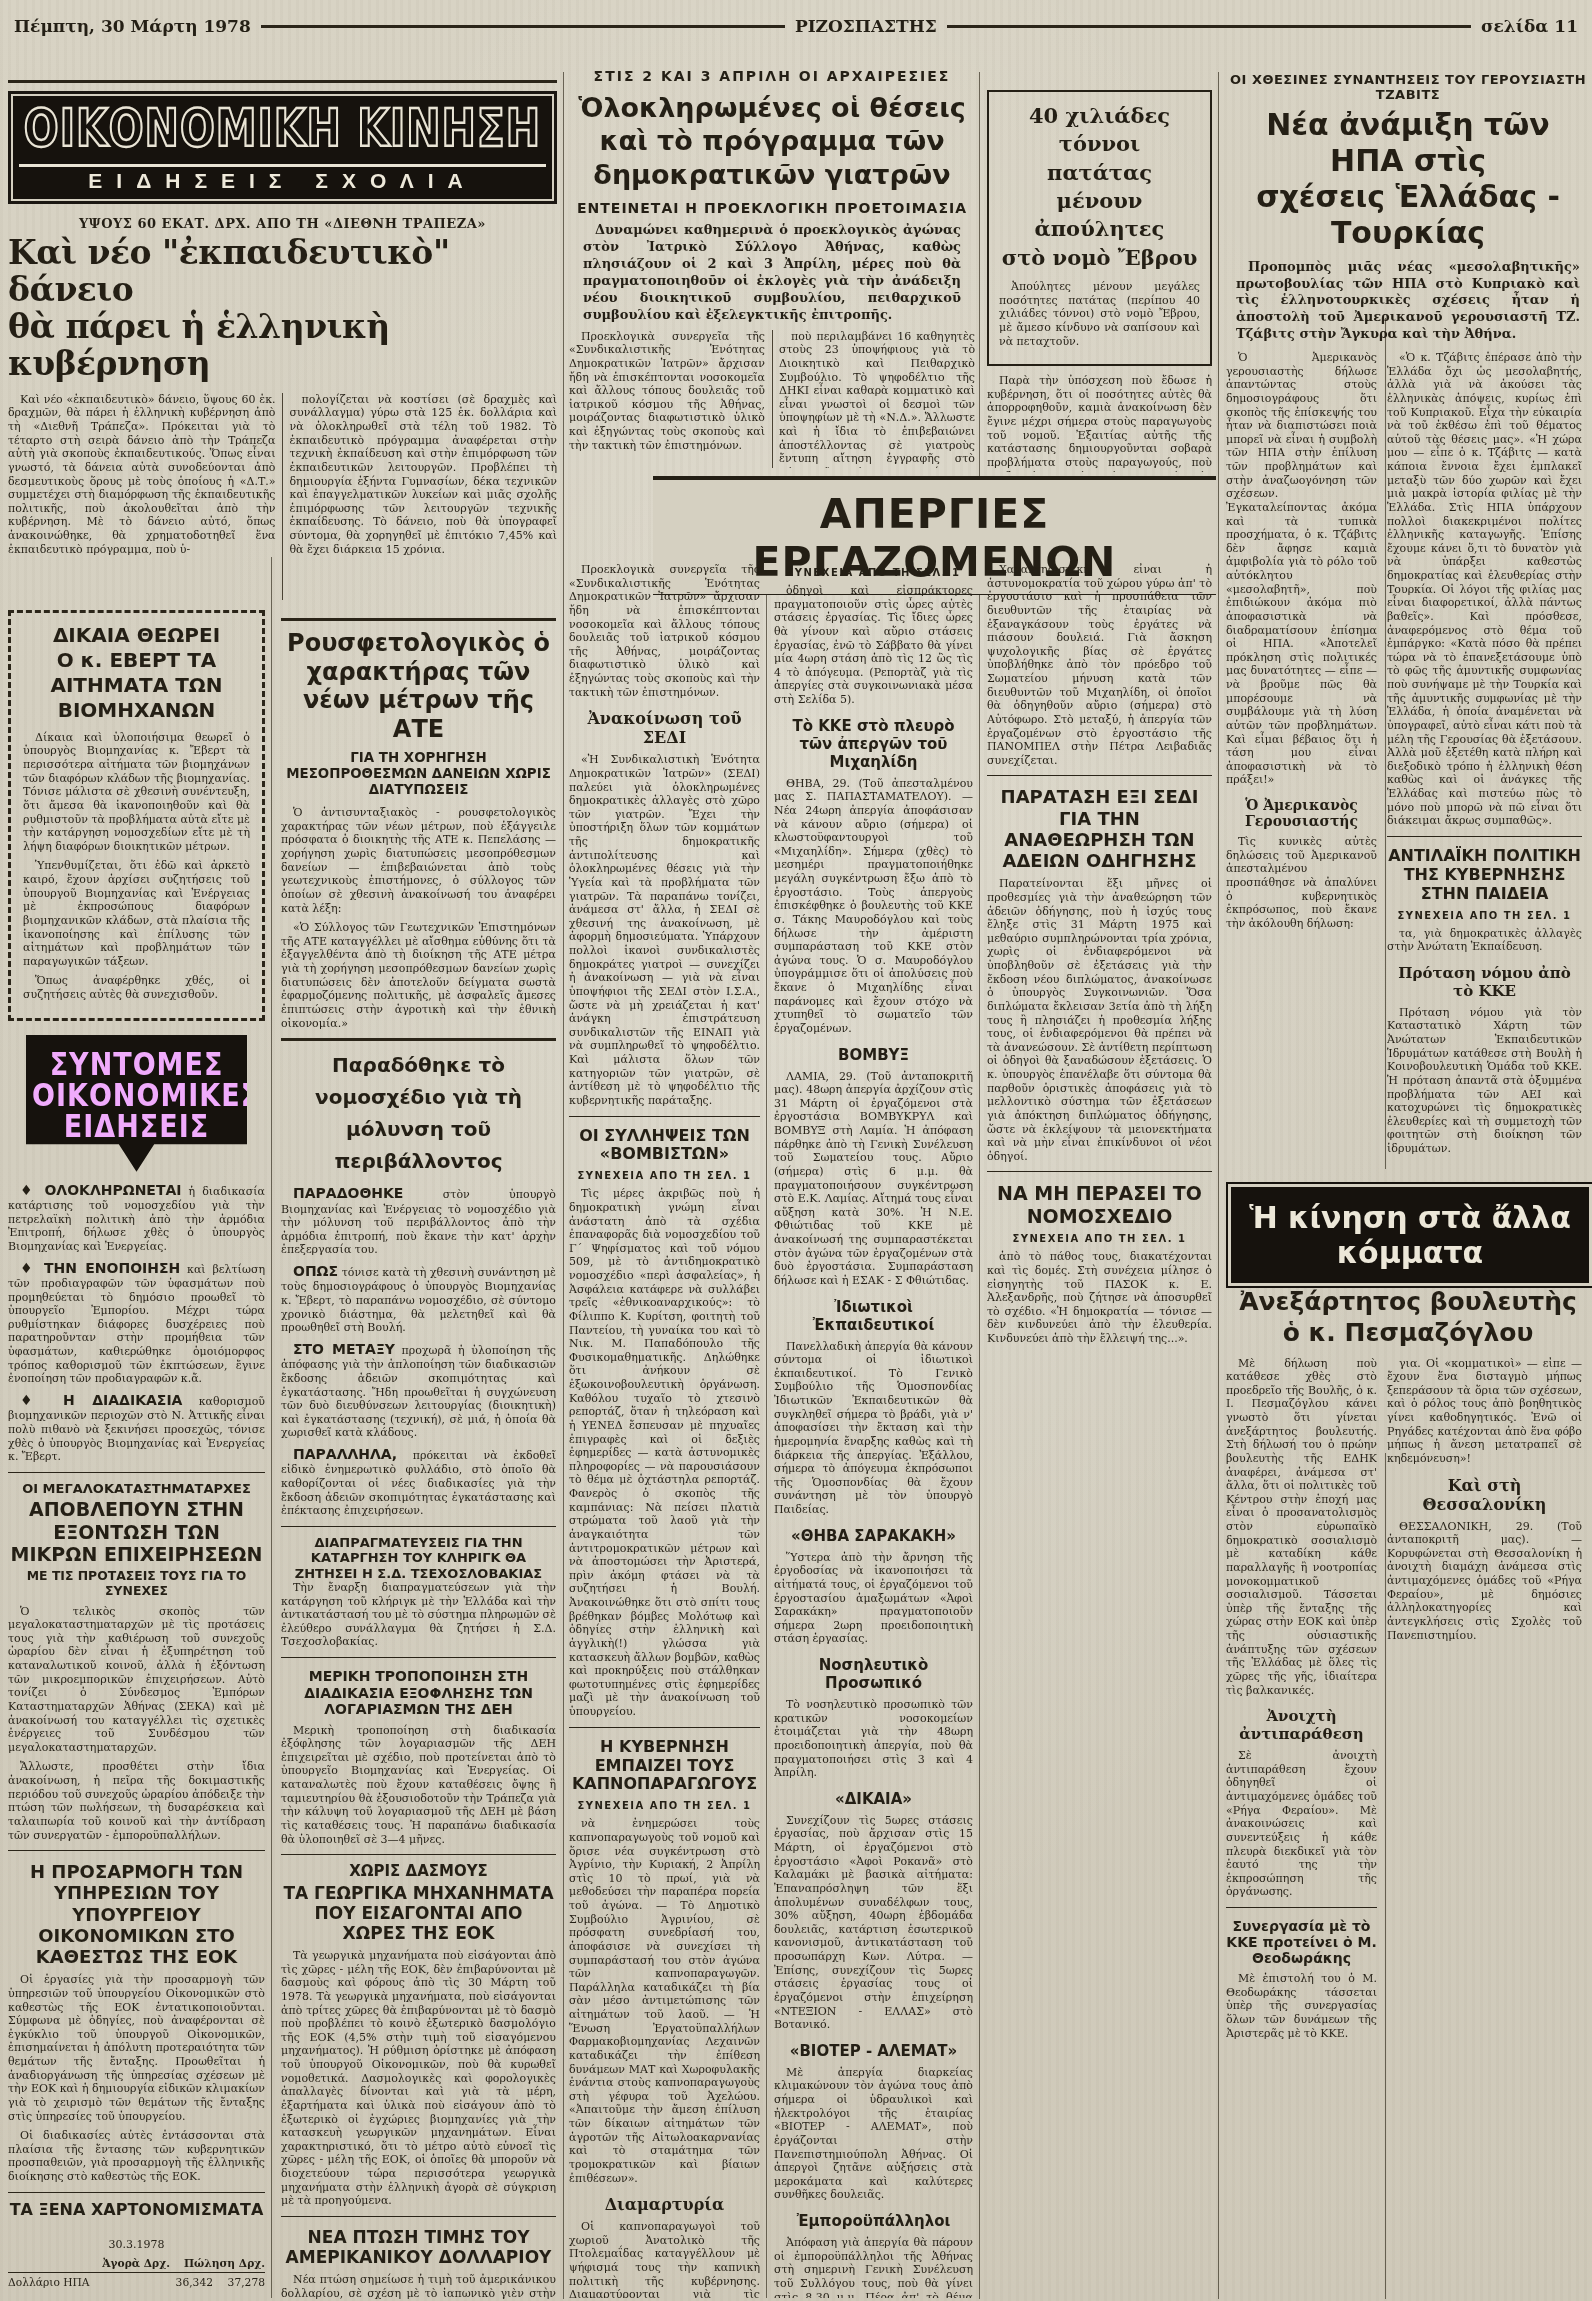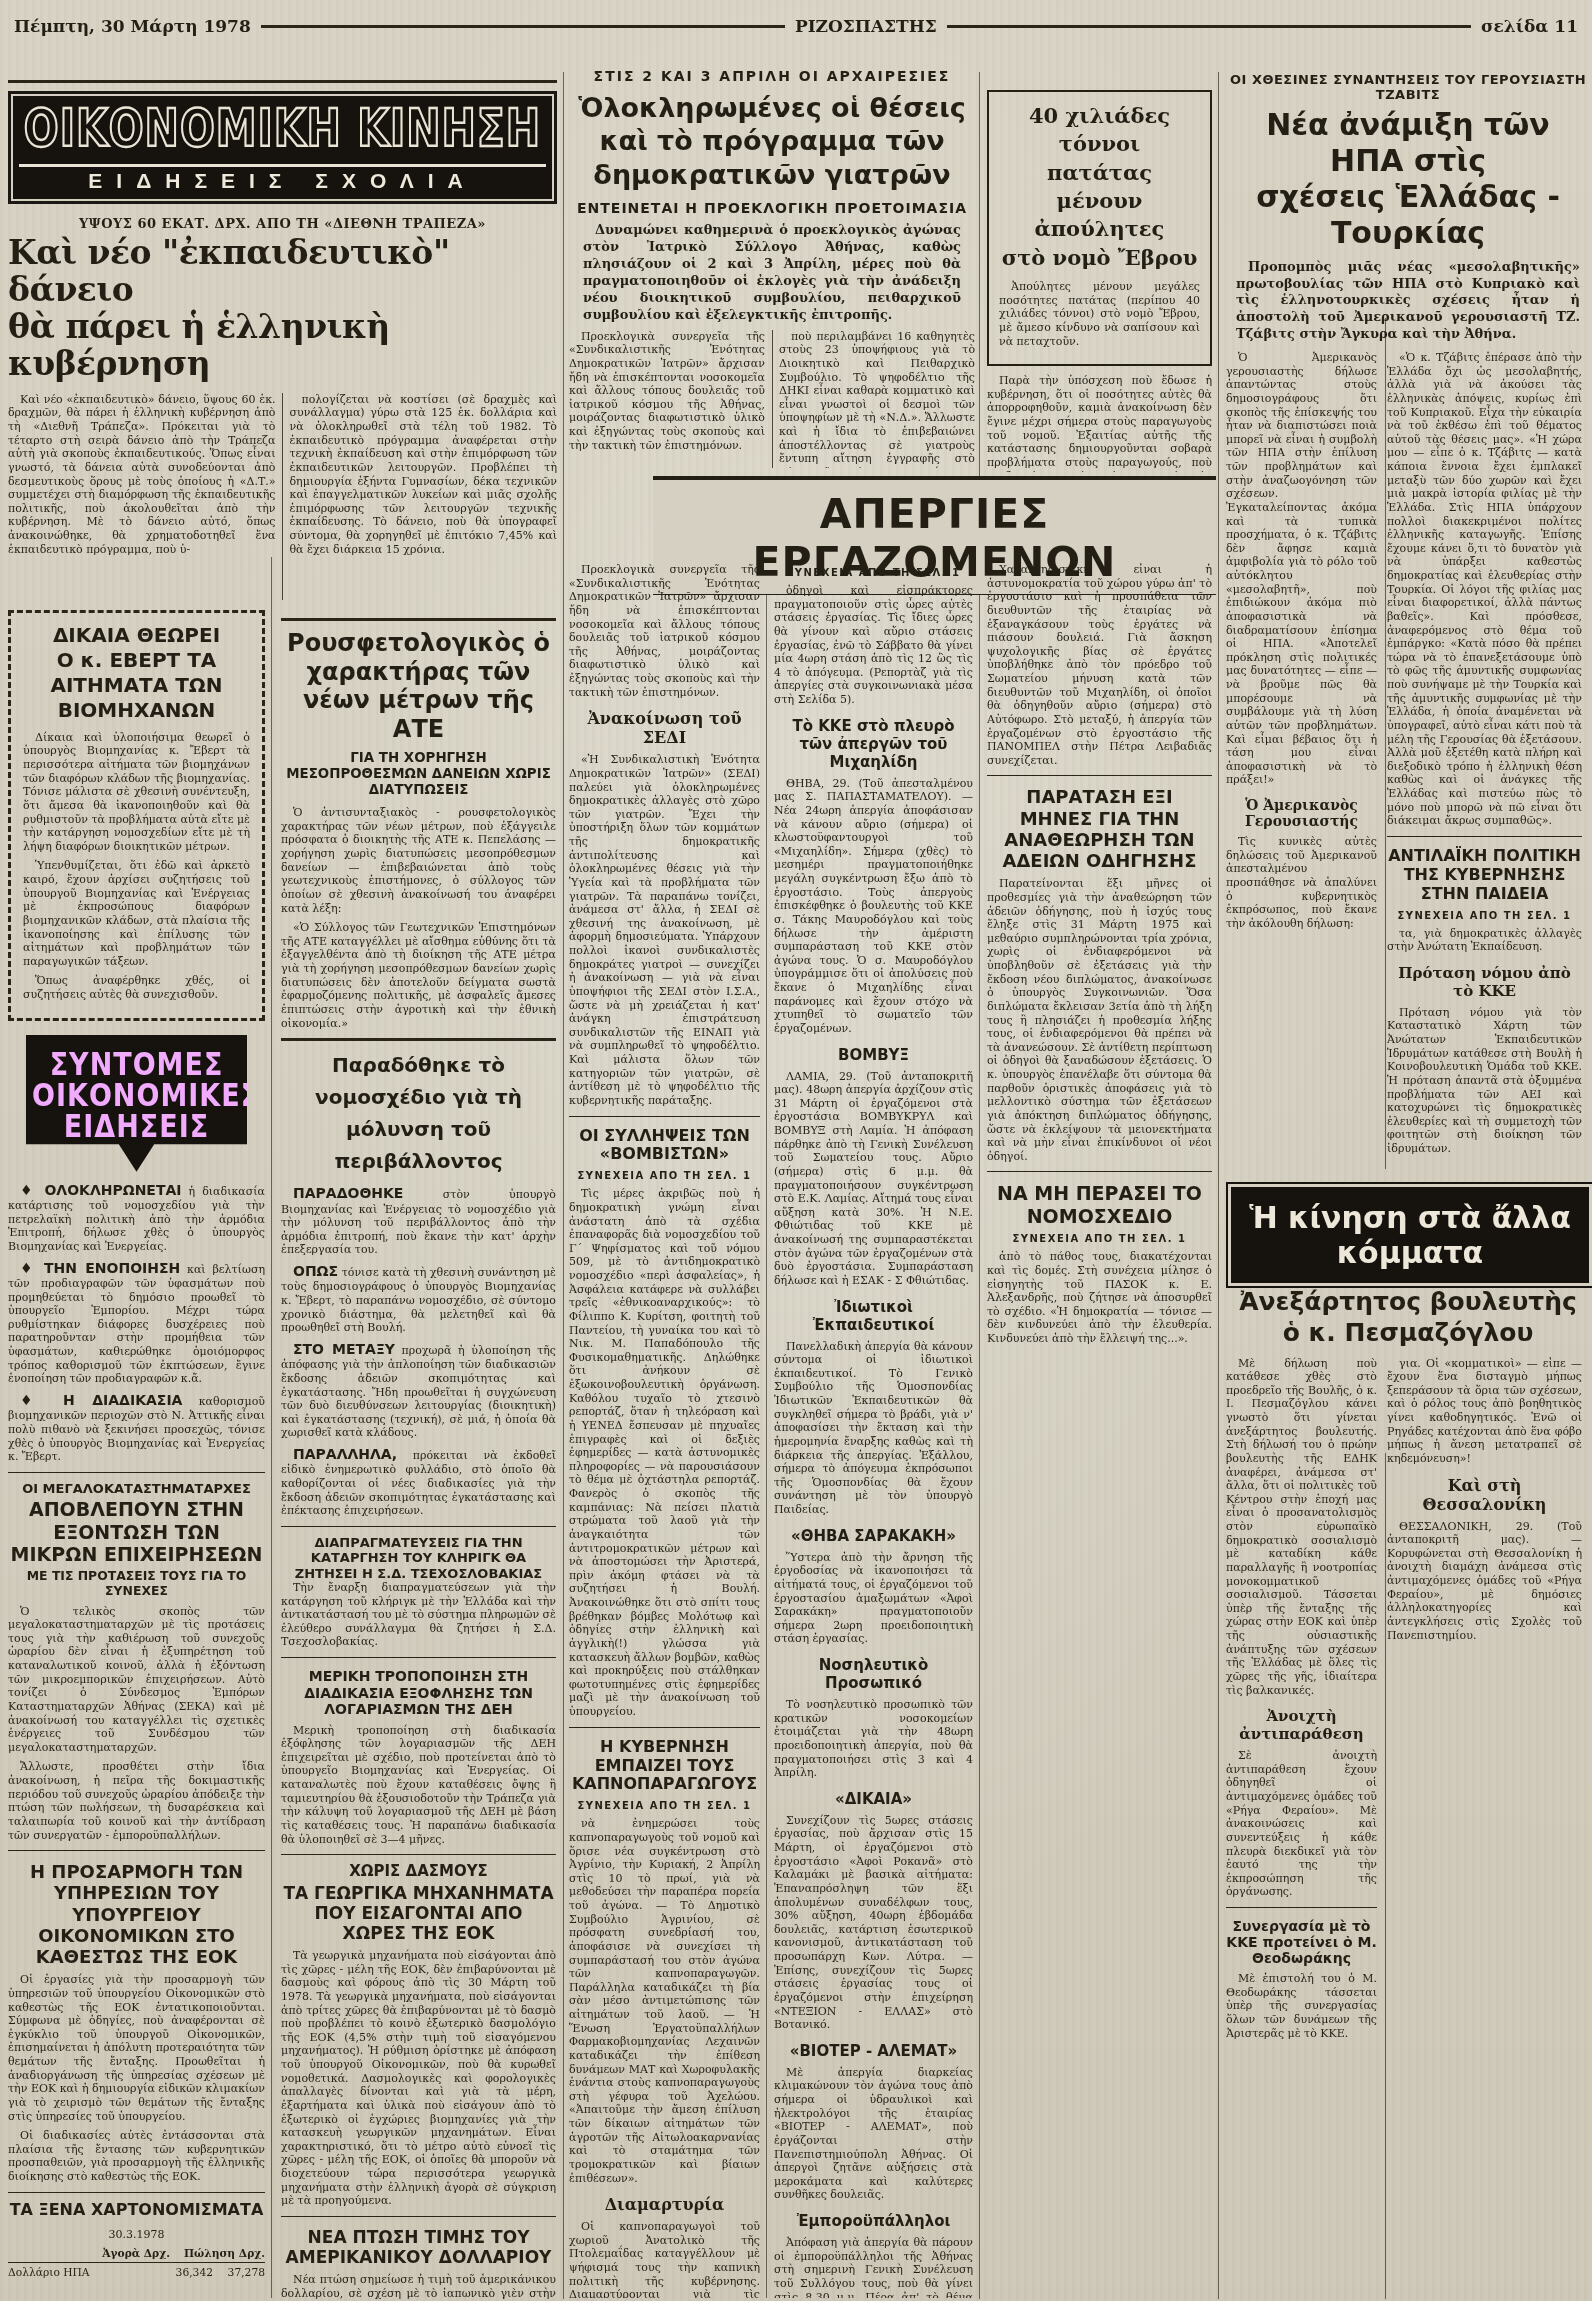--- a/index.html
+++ b/index.html
@@ -126,21 +126,21 @@
           <p>Ὁ τελικὸς σκοπὸς τῶν μεγαλοκαταστηματαρχῶν μὲ τὶς προτάσεις τους γιὰ τὴν καθιέρωση τοῦ συνεχοῦς ὡραρίου δὲν εἶναι ἡ ἐξυπηρέτηση τοῦ καταναλωτικοῦ κοινοῦ, ἀλλὰ ἡ ἐξόντωση τῶν μικροεμπορικῶν ἐπιχειρήσεων. Αὐτὸ τονίζει ὁ Σύνδεσμος Ἐμπόρων Καταστηματαρχῶν Ἀθήνας (ΣΕΚΑ) καὶ μὲ ἀνακοίνωσή του καταγγέλλει τὶς σχετικὲς ἐνέργειες τοῦ Συνδέσμου τῶν μεγαλοκαταστηματαρχῶν.</p>
           <p>Ἄλλωστε, προσθέτει στὴν ἴδια ἀνακοίνωση, ἡ πεῖρα τῆς δοκιμαστικῆς περιόδου τοῦ συνεχοῦς ὡραρίου ἀπόδειξε τὴν πτώση τῶν πωλήσεων, τὴ δυσαρέσκεια καὶ ταλαιπωρία τοῦ κοινοῦ καὶ τὴν ἀντίδραση τῶν συνεργατῶν - ἐμποροϋπαλλήλων.</p>
         </div>
         <div class="hrule thin"></div>
         <div class="headsm" style="font-size:18px;">Η ΠΡΟΣΑΡΜΟΓΗ ΤΩΝ ΥΠΗΡΕΣΙΩΝ ΤΟΥ ΥΠΟΥΡΓΕΙΟΥ ΟΙΚΟΝΟΜΙΚΩΝ ΣΤΟ ΚΑΘΕΣΤΩΣ ΤΗΣ ΕΟΚ</div>
         <div class="body">
           <p>Οἱ ἐργασίες γιὰ τὴν προσαρμογὴ τῶν ὑπηρεσιῶν τοῦ ὑπουργείου Οἰκονομικῶν στὸ καθεστὼς τῆς ΕΟΚ ἐντατικοποιοῦνται. Σύμφωνα μὲ ὁδηγίες, ποὺ ἀναφέρονται σὲ ἐγκύκλιο τοῦ ὑπουργοῦ Οἰκονομικῶν, ἐπισημαίνεται ἡ ἀπόλυτη προτεραιότητα τῶν θεμάτων τῆς ἔνταξης. Προωθεῖται ἡ ἀναδιοργάνωση τῆς ὑπηρεσίας σχέσεων μὲ τὴν ΕΟΚ καὶ ἡ δημιουργία εἰδικῶν κλιμακίων γιὰ τὸ χειρισμὸ τῶν θεμάτων τῆς ἔνταξης στὶς ὑπηρεσίες τοῦ ὑπουργείου.</p>
           <p>Οἱ διαδικασίες αὐτὲς ἐντάσσονται στὰ πλαίσια τῆς ἔντασης τῶν κυβερνητικῶν προσπαθειῶν, γιὰ προσαρμογὴ τῆς ἑλληνικῆς διοίκησης στὸ καθεστὼς τῆς ΕΟΚ.</p>
         </div>
         <div class="hrule thin"></div>
-        <div class="headsm" style="font-size:16px;margin:6px 0 8px;">ΤΑ ΞΕΝΑ ΧΑΡΤΟΝΟΜΙΣΜΑΤΑ</div>
+        <div class="headsm" style="font-size:16px;margin:6px 0 18px;">ΤΑ ΞΕΝΑ ΧΑΡΤΟΝΟΜΙΣΜΑΤΑ</div>
         <div class="center" style="font-size:11px;margin:2px 0 6px;">30.3.1978</div>
         <div class="fx">
           <div class="fxhead">
             <span>Ἀγορὰ Δρχ.</span>
             <span>Πώληση Δρχ.</span>
           </div>
           <div>
 
               <div class="fxrow">
                 <span class="fxname">Δολλάριο ΗΠΑ</span>
@@ -326,21 +326,21 @@
     <div class="body" style="margin-top:8px;">
         <p>Παρὰ τὴν ὑπόσχεση ποὺ ἔδωσε ἡ κυβέρνηση, ὅτι οἱ ποσότητες αὐτὲς θὰ ἀπορροφηθοῦν, καμιὰ ἀνακοίνωση δὲν ἔγινε μέχρι σήμερα στοὺς παραγωγοὺς τοῦ νομοῦ. Ἐξαιτίας αὐτῆς τῆς κατάστασης δημιουργοῦνται σοβαρὰ προβλήματα στοὺς παραγωγούς, ποὺ κινδυνεύουν νὰ χάσουν καὶ τὶς δαπάνες ποὺ ἔκαναν γιὰ τὴν καλλιέργεια.</p>
       </div>
   </div>
 
   <div class="abs col" style="left:987px;top:563px;width:225px;height:1735px;">
     <div class="body">
         <p>Χαρακτηριστικὴ εἶναι ἡ ἀστυνομοκρατία τοῦ χώρου γύρω ἀπ' τὸ ἐργοστάσιο καὶ ἡ προσπάθεια τῶν διευθυντῶν τῆς ἑταιρίας νὰ ἐξαναγκάσουν τοὺς ἐργάτες νὰ πιάσουν δουλειά. Γιὰ ἄσκηση ψυχολογικῆς βίας σὲ ἐργάτες ὑποβλήθηκε ἀπὸ τὸν πρόεδρο τοῦ Σωματείου μήνυση κατὰ τῶν διευθυντῶν τοῦ Μιχαηλίδη, οἱ ὁποῖοι θὰ ὁδηγηθοῦν αὔριο (σήμερα) στὸ Αὐτόφωρο. Στὸ μεταξύ, ἡ ἀπεργία τῶν ἐργαζομένων στὸ ἐργοστάσιο τῆς ΠΑΝΟΜΠΕΛ στὴν Πέτρα Λειβαδιᾶς συνεχίζεται.</p>
       </div>
     <div class="hrule thin"></div>
-    <div class="headsm" style="font-size:18px;">ΠΑΡΑΤΑΣΗ ΕΞΙ ΜΗΝΕΣ ΓΙΑ ΤΗΝ ΑΝΑΘΕΩΡΗΣΗ ΤΩΝ ΑΔΕΙΩΝ ΟΔΗΓΗΣΗΣ</div>
+    <div class="headsm" style="font-size:18px;">ΠΑΡΑΤΑΣΗ ΕΞΙ ΣΕΔΙ ΓΙΑ ΤΗΝ ΑΝΑΘΕΩΡΗΣΗ ΤΩΝ ΑΔΕΙΩΝ ΟΔΗΓΗΣΗΣ</div>
     <div class="body">
         <p>Παρατείνονται ἕξι μῆνες οἱ προθεσμίες γιὰ τὴν ἀναθεώρηση τῶν ἀδειῶν ὁδήγησης, ποὺ ἡ ἰσχύς τους ἔληξε στὶς 31 Μάρτη 1975 καὶ μεθαύριο συμπληρώνονται τρία χρόνια, χωρὶς οἱ ἐνδιαφερόμενοι νὰ ὑποβληθοῦν σὲ ἐξετάσεις γιὰ τὴν ἔκδοση νέου διπλώματος, ἀνακοίνωσε ὁ ὑπουργὸς Συγκοινωνιῶν. Ὅσα διπλώματα ἔκλεισαν 3ετία ἀπὸ τὴ λήξη τους ἢ πλησιάζει ἡ προθεσμία λήξης τους, οἱ ἐνδιαφερόμενοι θὰ πρέπει νὰ τὰ ἀνανεώσουν. Σὲ ἀντίθετη περίπτωση οἱ ὁδηγοὶ θὰ ξαναδώσουν ἐξετάσεις. Ὁ κ. ὑπουργὸς ἐπανέλαβε ὅτι σύντομα θὰ παρθοῦν ὁριστικὲς ἀποφάσεις γιὰ τὸ μελλοντικὸ σύστημα τῶν ἐξετάσεων γιὰ ἀπόκτηση διπλώματος ὁδήγησης, ὥστε νὰ ἐκλείψουν τὰ μειονεκτήματα καὶ νὰ μὴν εἶναι ἐπικίνδυνοι οἱ νέοι ὁδηγοί.</p>
       </div>
     <div class="hrule thin"></div>
     <div class="headsm" style="font-size:19px;">ΝΑ ΜΗ ΠΕΡΑΣΕΙ ΤΟ ΝΟΜΟΣΧΕΔΙΟ</div>
     <div class="contlbl">ΣΥΝΕΧΕΙΑ ΑΠΟ ΤΗ ΣΕΛ. 1</div>
     <div class="body">
         <p>ἀπὸ τὸ πάθος τους, διακατέχονται καὶ τὶς δομές. Στὴ συνέχεια μίλησε ὁ εἰσηγητὴς τοῦ ΠΑΣΟΚ κ. Ε. Ἀλεξανδρῆς, ποὺ ζήτησε νὰ ἀποσυρθεῖ τὸ σχέδιο. «Ἡ δημοκρατία — τόνισε — δὲν κινδυνεύει ἀπὸ τὴν ἐλευθερία. Κινδυνεύει ἀπὸ τὴν ἔλλειψή της...».</p>
       </div>
   </div>

